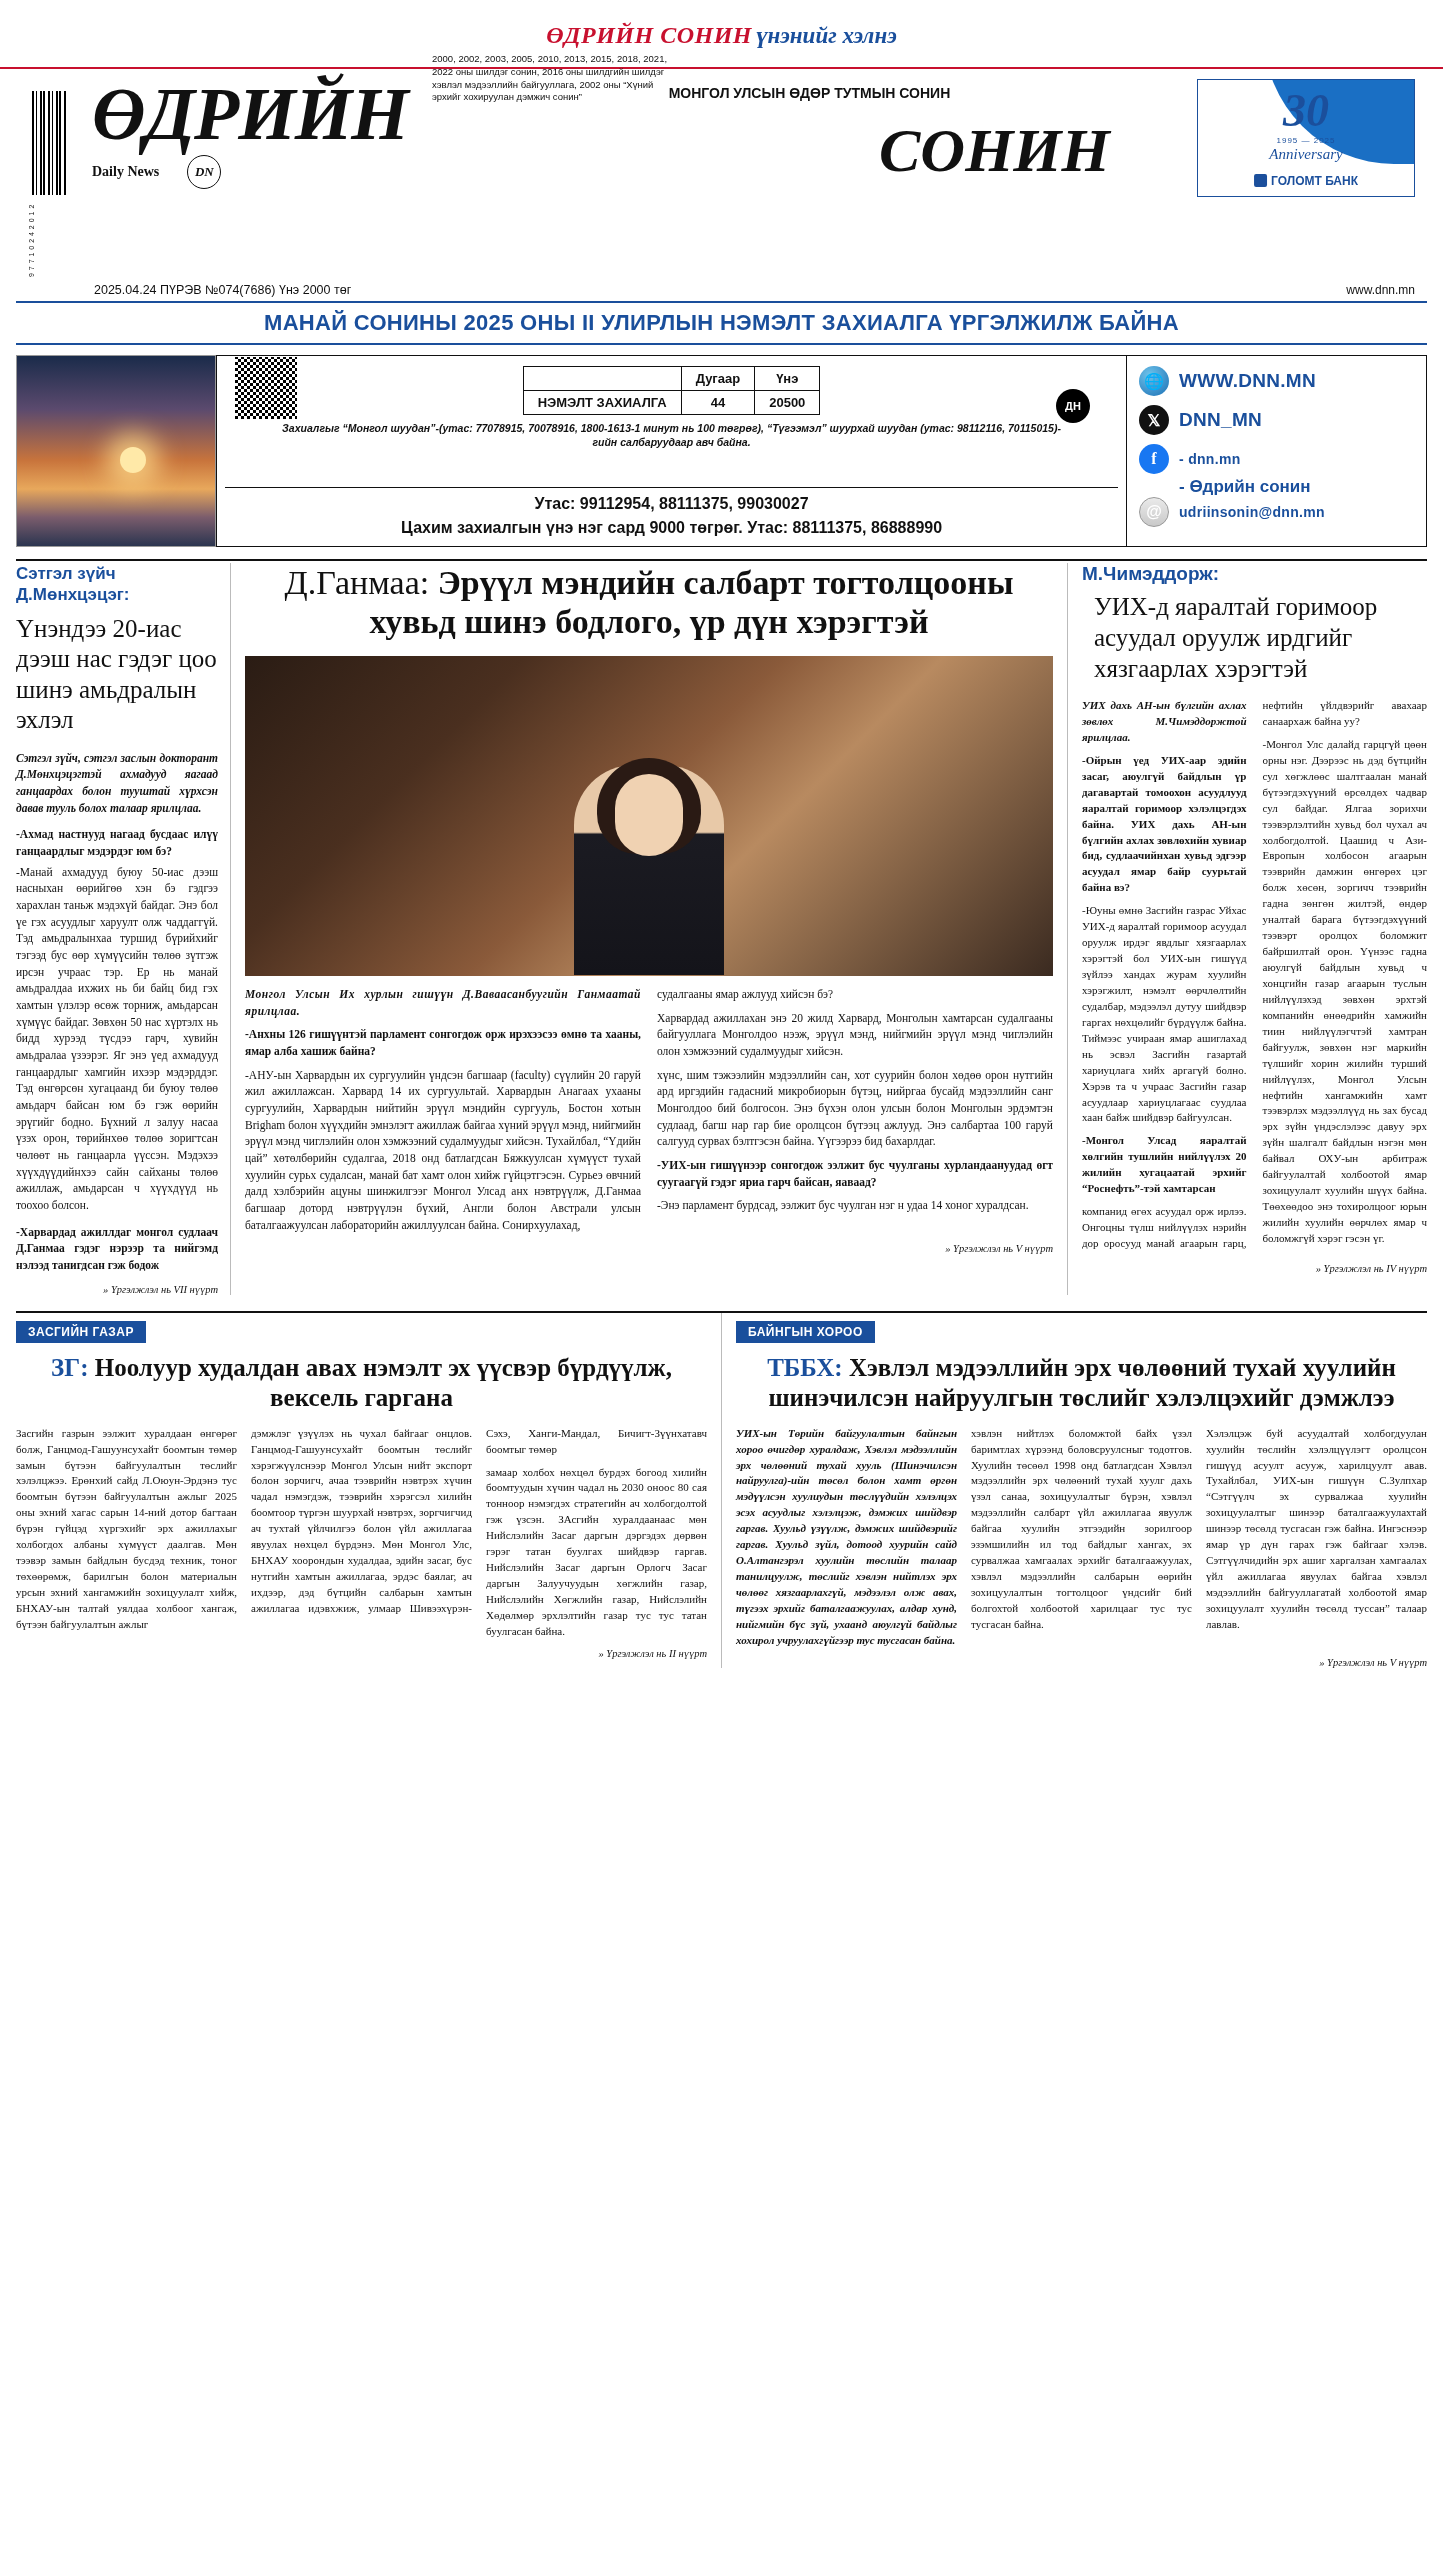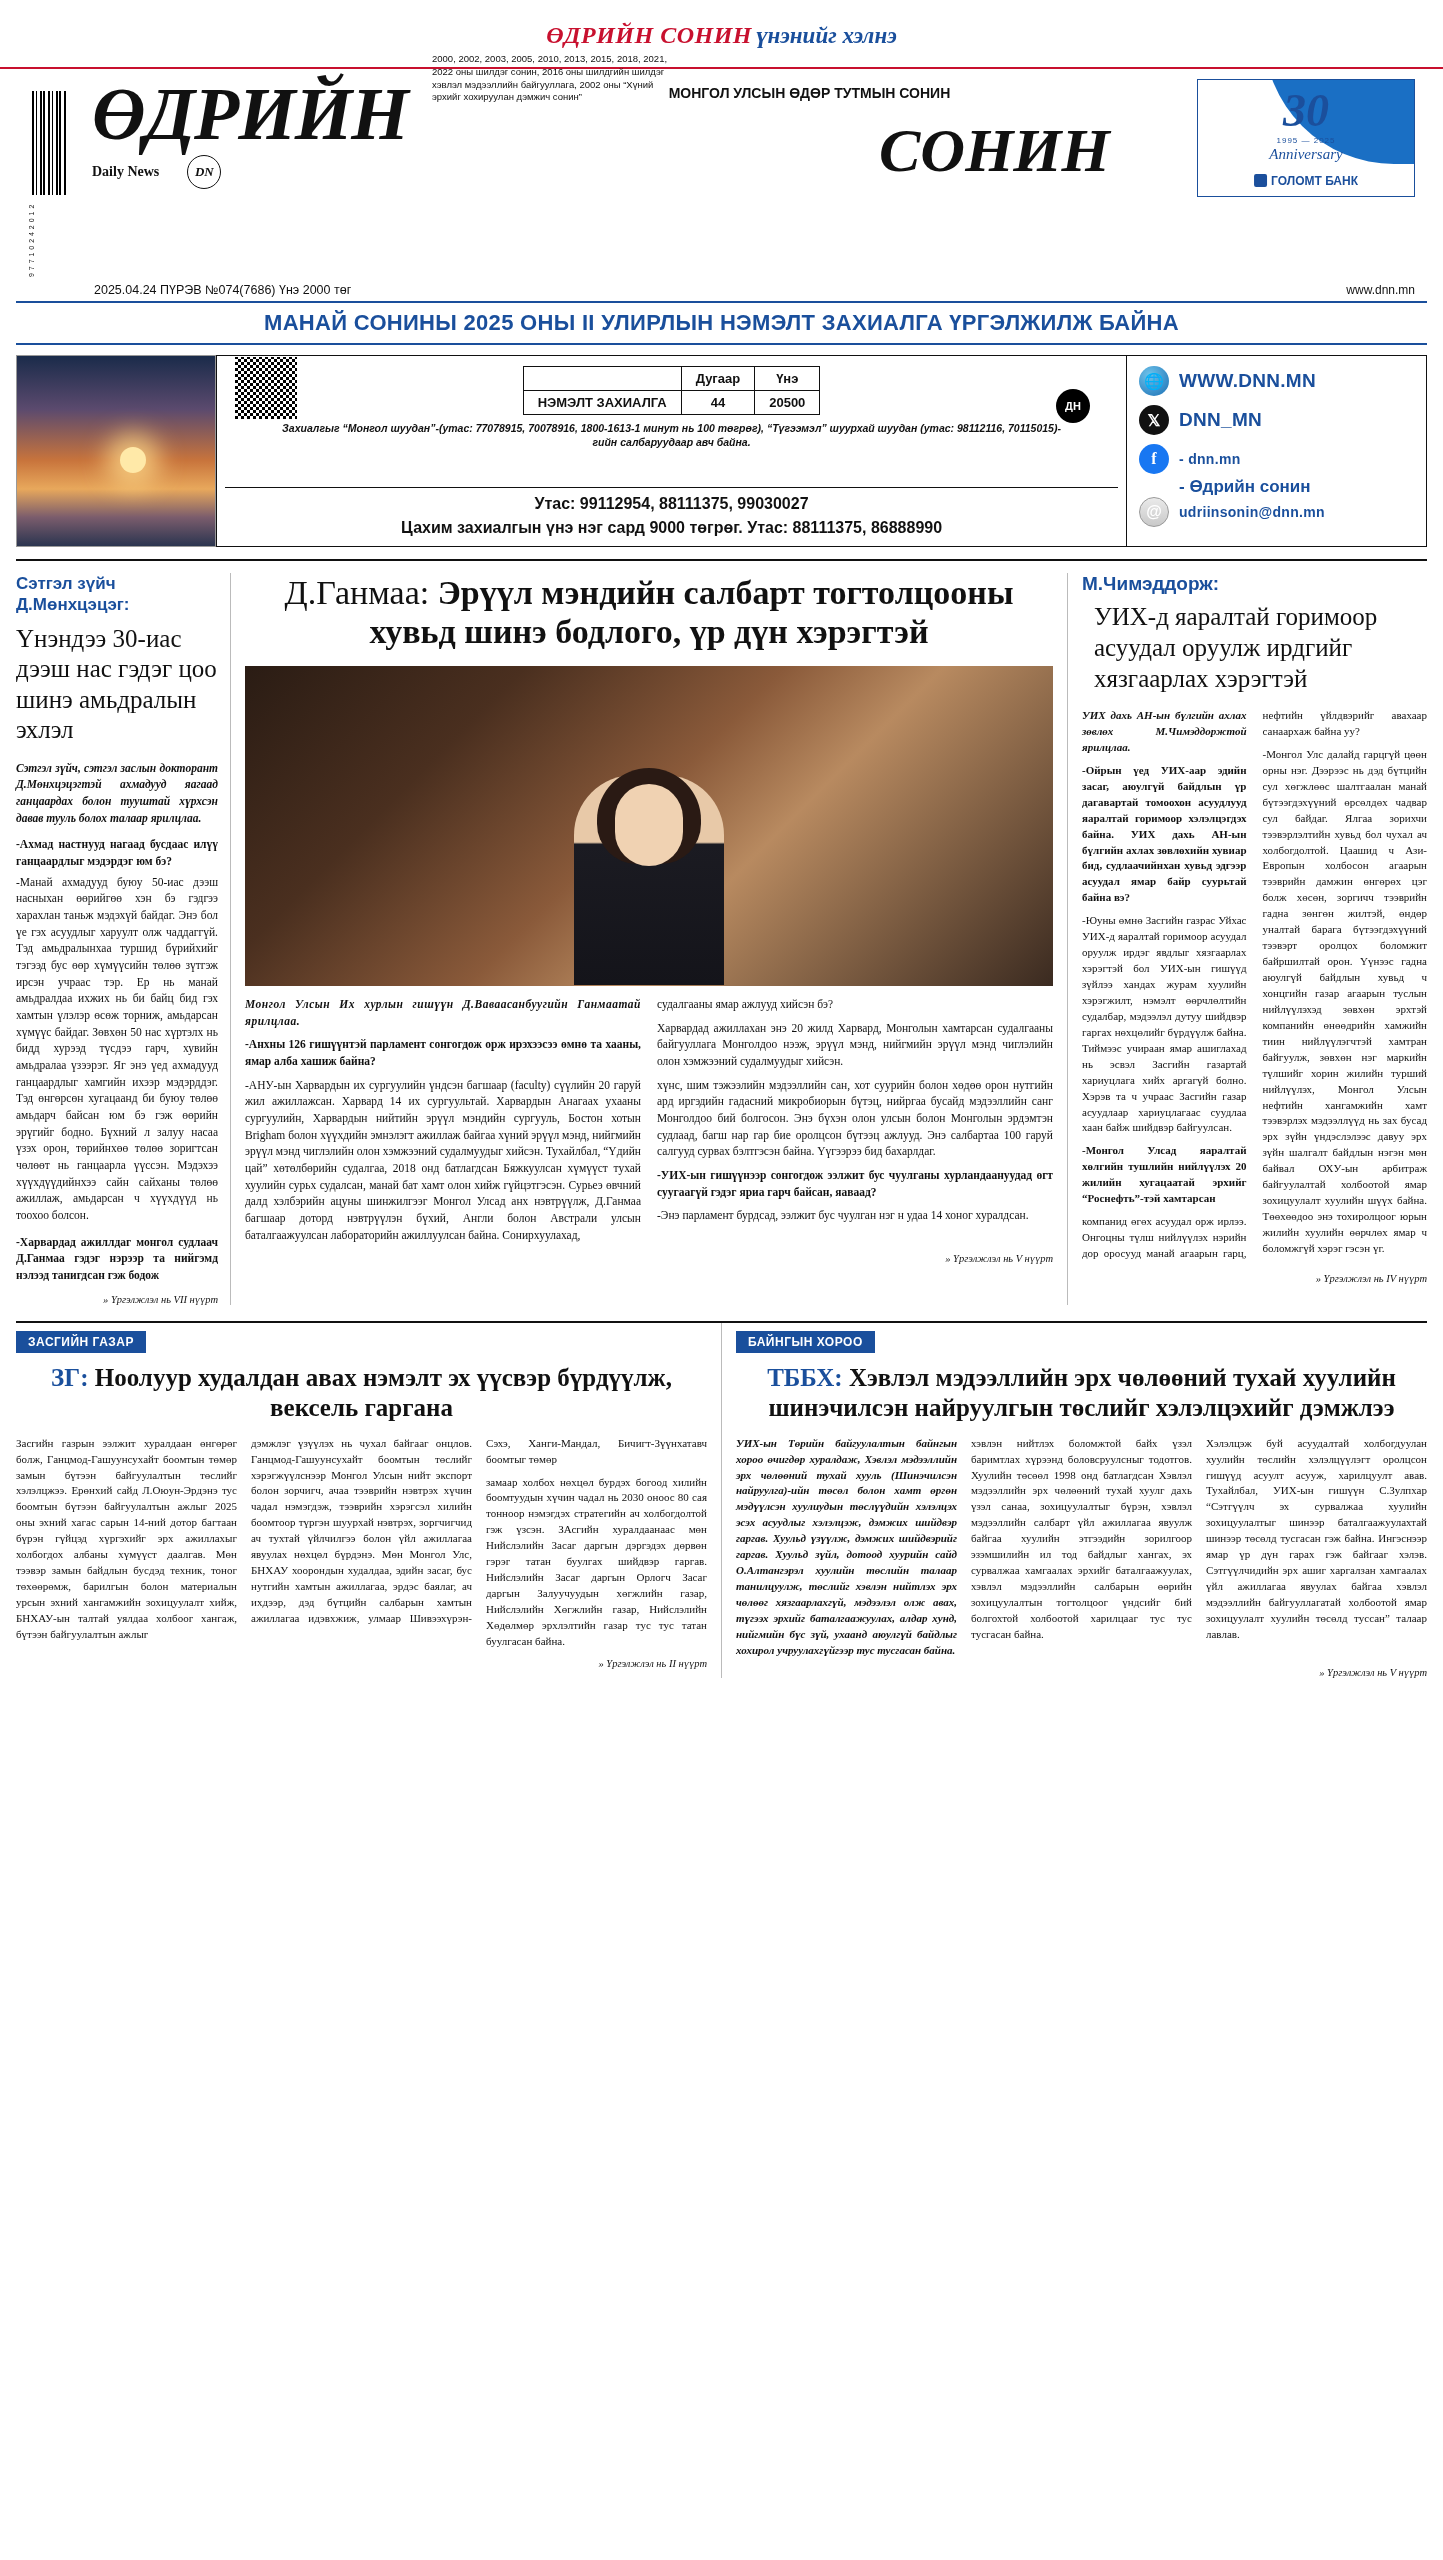--- a/index.html
+++ b/index.html
@@ -276,21 +276,21 @@
     color: #1a4f9c; font-weight: bold; font-size: 19px; letter-spacing: .3px;
   }
   .ad-right .txt.small { font-size: 14px; }
   .ad-right .sub2 { color: #1a4f9c; font-weight: bold; font-size: 17px; margin-left: 40px; margin-top: -6px;}
 
   
   .main {
     display: flex;
     margin: 12px 16px 0 16px;
     border-top: 2px solid #111;
-    padding-top: 12px;
+    padding-top: 2px;
     gap: 0;
   }
   .col-left { flex: 0 0 215px; padding-right: 12px; border-right: 1px solid #bbb; }
   .col-mid  { flex: 1 1 auto; padding: 0 14px; }
   .col-right{ flex: 0 0 360px; padding-left: 14px; border-left: 1px solid #bbb; }
 
   .kicker-blue {
     color: #1a4f9c; font-weight: bold;
     font-family: "Liberation Sans", sans-serif;
     font-size: 17px; line-height: 1.25;
@@ -514,21 +514,21 @@
         <span class="ic ic-mail">@</span>
         <span class="txt small">udriinsonin@dnn.mn</span>
       </div>
     </div>
   </div>
 
   <div class="main">
 
     <div class="col-left">
       <div class="kicker-blue">Сэтгэл зүйч Д.Мөнхцэцэг:</div>
-      <div class="lead-big">Үнэндээ 30-иас дээш нас гэдэг цоо шинэ амьдралын эхлэл</div>
+      <div class="lead-big">Үнэндээ 20-иас дээш нас гэдэг цоо шинэ амьдралын эхлэл</div>
       <div class="small-italic">Сэтгэл зүйч, сэтгэл заслын докторант Д.Мөнхцэцэгтэй ахмадууд яагаад ганцаардах болон тууштай хүрхсэн давав тууль болох талаар ярилцлаа.</div>
       <div class="qa-q">-Ахмад настнууд нагаад бусдаас илүү ганцаардлыг мэдэрдэг юм бэ?</div>
       <div class="qa-a">-Манай ахмадууд буюу 50-иас дээш насныхан өөрийгөө хэн бэ гэдгээ харахлан таньж мэдэхүй байдаг. Энэ бол үе гэх асуудлыг харуулт олж чаддаггүй. Тэд амьдралынхаа туршид бүрийхийг тэгээд бус өөр хүмүүсийн төлөө зүтгэж ирсэн учраас тэр. Ер нь манай амьдралдаа ихжих нь би байц бид гэх хамтын үлэлэр өсөж торниж, амьдарсан хүмүүс байдаг. Зөвхөн 50 нас хүртэлх нь бидд хурээд түсдээ гарч, хувийн амьдралаа үзээрэг. Яг энэ үед ахмадууд ганцаардлыг хамгийн ихээр мэдэрддэг. Тэд өнгөрсөн хугацаанд би буюу төлөө амьдарч байсан юм бэ гэж өөрийн эрүгийг бодно. Бүхний л залуу насаа үзэх орон, төрийнхөө төлөө зоригтсан чөлөөт нь ганцаарла үүссэн. Мэдэхээ хүүхдүүдийнхээ сайн сайханы төлөө ажиллаж, амьдарсан ч хүүхдүүд нь тоохоо болсон.</div>
       <div class="qa-q">-Харвардад ажиллдаг монгол судлаач Д.Ганмаа гэдэг нэрээр та нийгэмд нэлээд танигдсан гэж бодож</div>
       <div class="cont-note">» Үргэлжлэл нь VII нүүрт</div>
     </div>
 
     <div class="col-mid">
       <div class="headline-main">
         <span class="name">Д.Ганмаа:</span>

